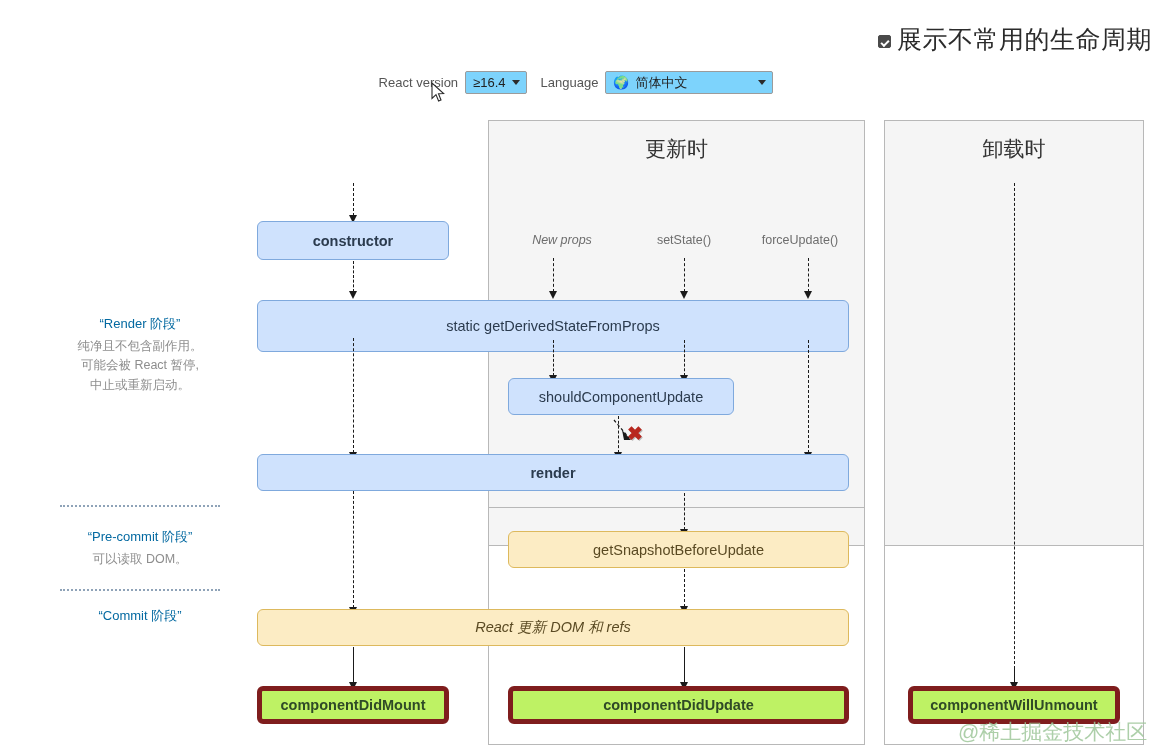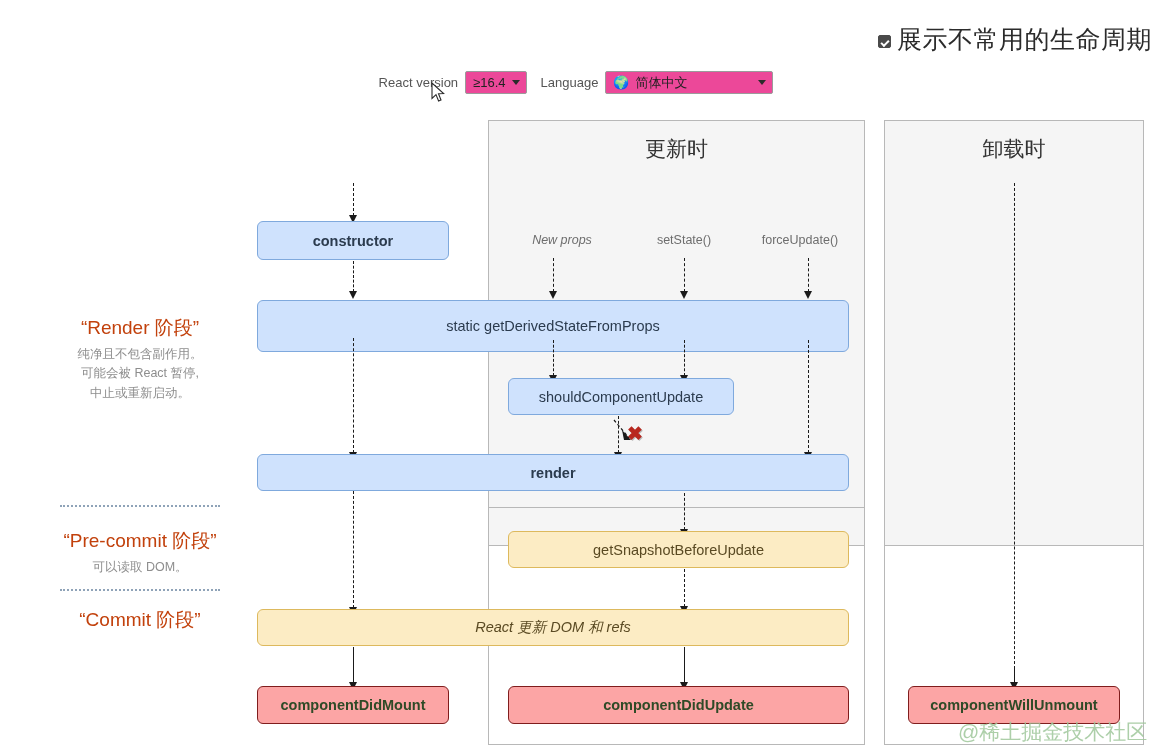--- a/index.html
+++ b/index.html
@@ -33,21 +33,21 @@
     line-height: 1.1; white-space: nowrap;
   }
 
   .controls-row {
     position: absolute; left: 0; top: 71px; width: 1152px;
     display: flex; align-items: center; justify-content: center; gap: 14px;
   }
   .ctrl { display: flex; align-items: center; gap: 7px; }
   .ctrl-label { font-size: 13px; color: #555; white-space: nowrap; }
   .sel {
-    border: 1px solid #9b9b9b; background: #ec4899; border-radius: 2px;
+    border: 1px solid #9b9b9b; background: #7dd3fc; border-radius: 2px;
     height: 23px; display: flex; align-items: center;
     padding: 0 6px 0 7px; gap: 6px; font-size: 13px; color: #222;
     white-space: nowrap;
   }
   .sel.version { }
   .sel.language { width: 168px; justify-content: flex-start; }
   .sel .caret {
     width: 0; height: 0; border-left: 4px solid transparent;
     border-right: 4px solid transparent; border-top: 5px solid #2b2b2b;
     flex: 0 0 auto;
@@ -55,21 +55,21 @@
   .sel.language .caret { margin-left: auto; }
   .globe { font-size: 13px; line-height: 1; }
 
   .cursor {
     position: absolute; left: 431px; top: 82px; width: 14px; height: 21px;
     pointer-events: none;
   }
 
   
   .legend { position: absolute; left: 35px; width: 210px; text-align: center; }
-  .legend-title { font-size: 19px; color: #c2410c; margin-bottom: 4px; }
+  .legend-title { font-size: 13px; color: #0369a1; margin-bottom: 4px; }
   .legend-body { font-size: 12.5px; color: #8d8d8d; line-height: 1.55; }
   .dotline {
     position: absolute; left: 60px; width: 160px; height: 0;
     border-top: 2px dotted #8fa3b8;
   }
 
   
   .col {
     position: absolute; border: 1px solid #b8b8b8; background: #ffffff;
   }
@@ -87,21 +87,21 @@
   }
 
   
   .box {
     position: absolute; border-radius: 6px; display: flex;
     align-items: center; justify-content: center;
     font-size: 14.5px; text-align: center;
   }
   .box.blue   { background: #cfe2fd; border: 1px solid #7fa9dd; color: #2b3b4e; }
   .box.yellow { background: #fcecc4; border: 1px solid #ddb95d; color: #5a4a23; }
-  .box.green  { background: #fca5a5; border: 1px solid #7f1d1d; color: #2f4a27; }
+  .box.green  { background: #bef264; border: 5px solid #7f1d1d; color: #2f4a27; }
   .box.bold   { font-weight: bold; }
   .box.italic { font-style: italic; }
 
   .trigger {
     position: absolute; font-size: 12.5px; color: #6d6d6d;
     text-align: left; white-space: nowrap; transform: translateX(-50%);
   }
   .trigger.italic { font-style: italic; }
 
   

